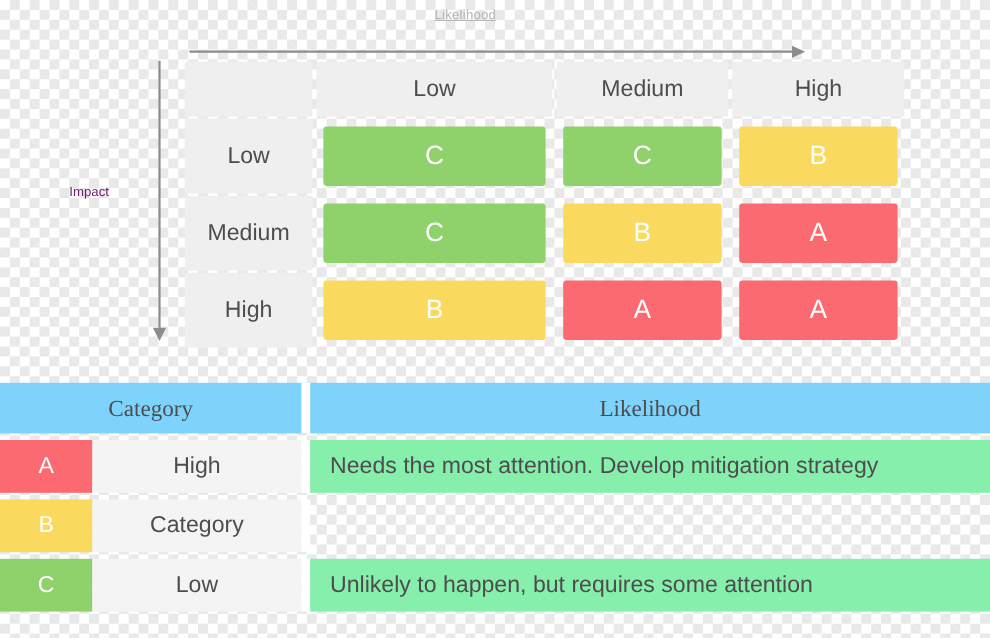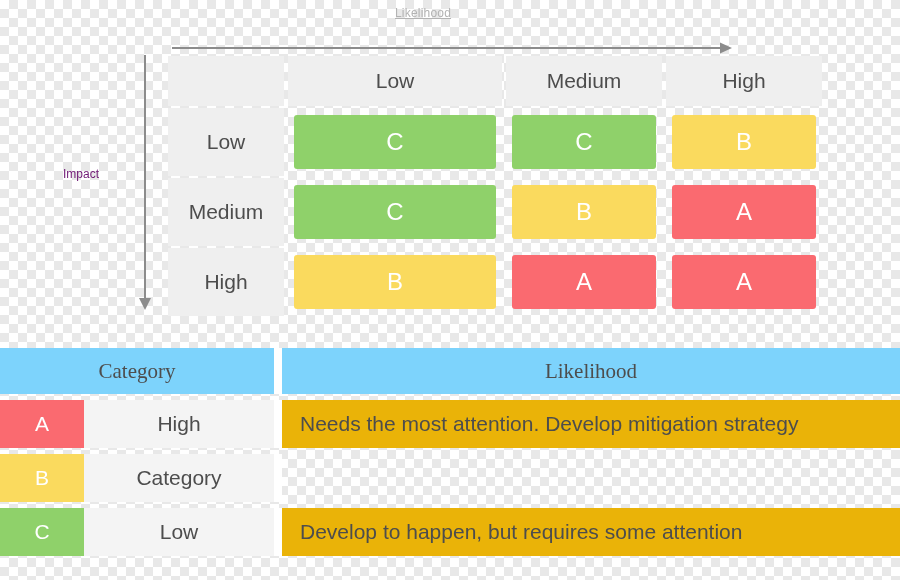--- a/index.html
+++ b/index.html
@@ -92,21 +92,21 @@
   .swatch.red{background:#fa6a70;}
   .swatch.yellow{background:#fada5e;}
   .swatch.green{background:#8fd16a;}
   .level{
     width:190px;background:#f4f4f4;
     display:flex;align-items:center;justify-content:center;
     font-size:21px;color:#4d4d4d;
   }
   .rgap{width:8px;background:#ffffff;}
   .desc-cell{
-    flex:1;background:#eab308;
+    flex:1;background:#86efac;
     display:flex;align-items:center;
     padding-left:18px;
     font-size:21px;color:#4d4d4d;
   }
 </style>
 </head>
 <body>
 
 <div class="checker"></div>
 
@@ -171,16 +171,16 @@
   <div class="legend-row">
     <div class="swatch yellow">B</div>
     <div class="level">Category</div>
     <div class="rgap"></div>
   </div>
 
   <div class="legend-row">
     <div class="swatch green">C</div>
     <div class="level">Low</div>
     <div class="rgap"></div>
-    <div class="desc-cell">Develop to happen, but requires some attention</div>
+    <div class="desc-cell">Unlikely to happen, but requires some attention</div>
   </div>
 
 </div>
 
 </body></html>

